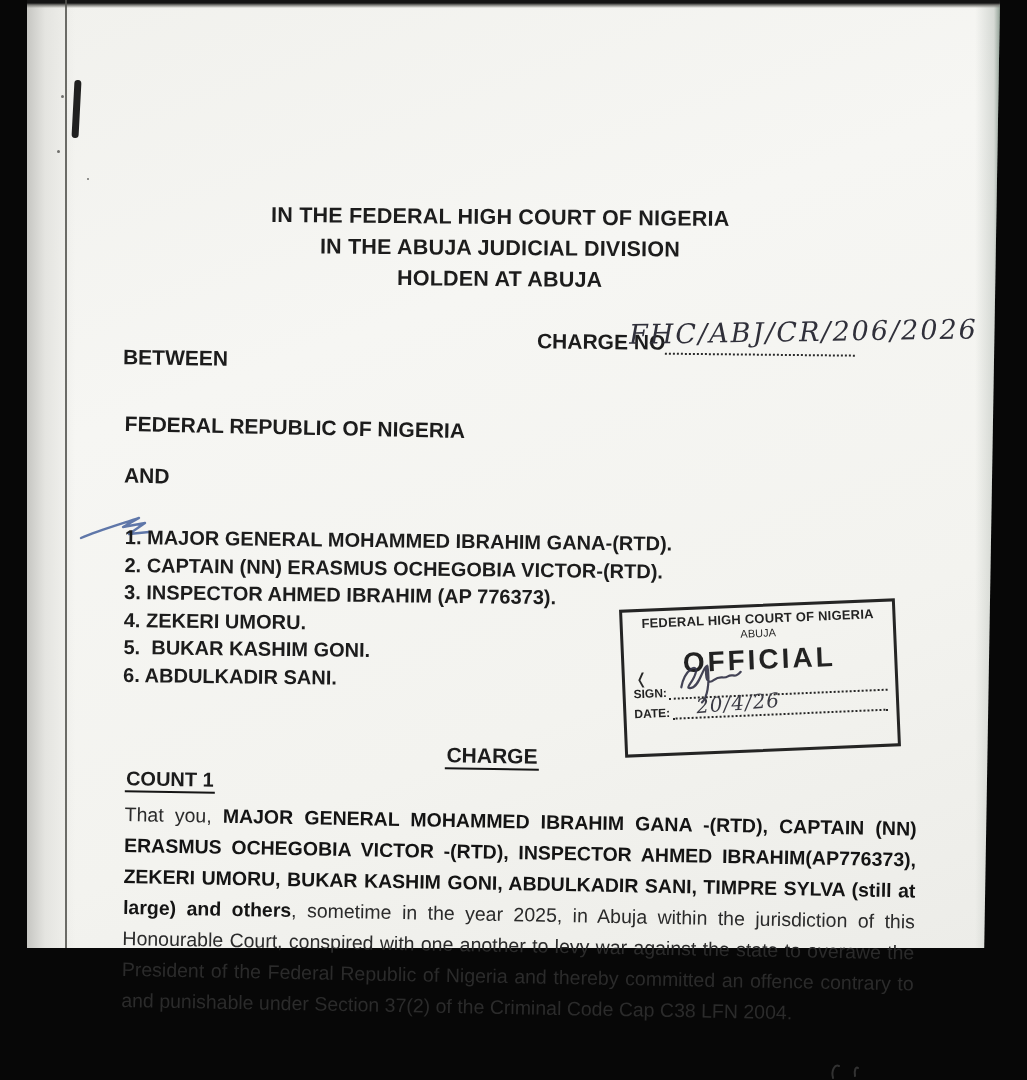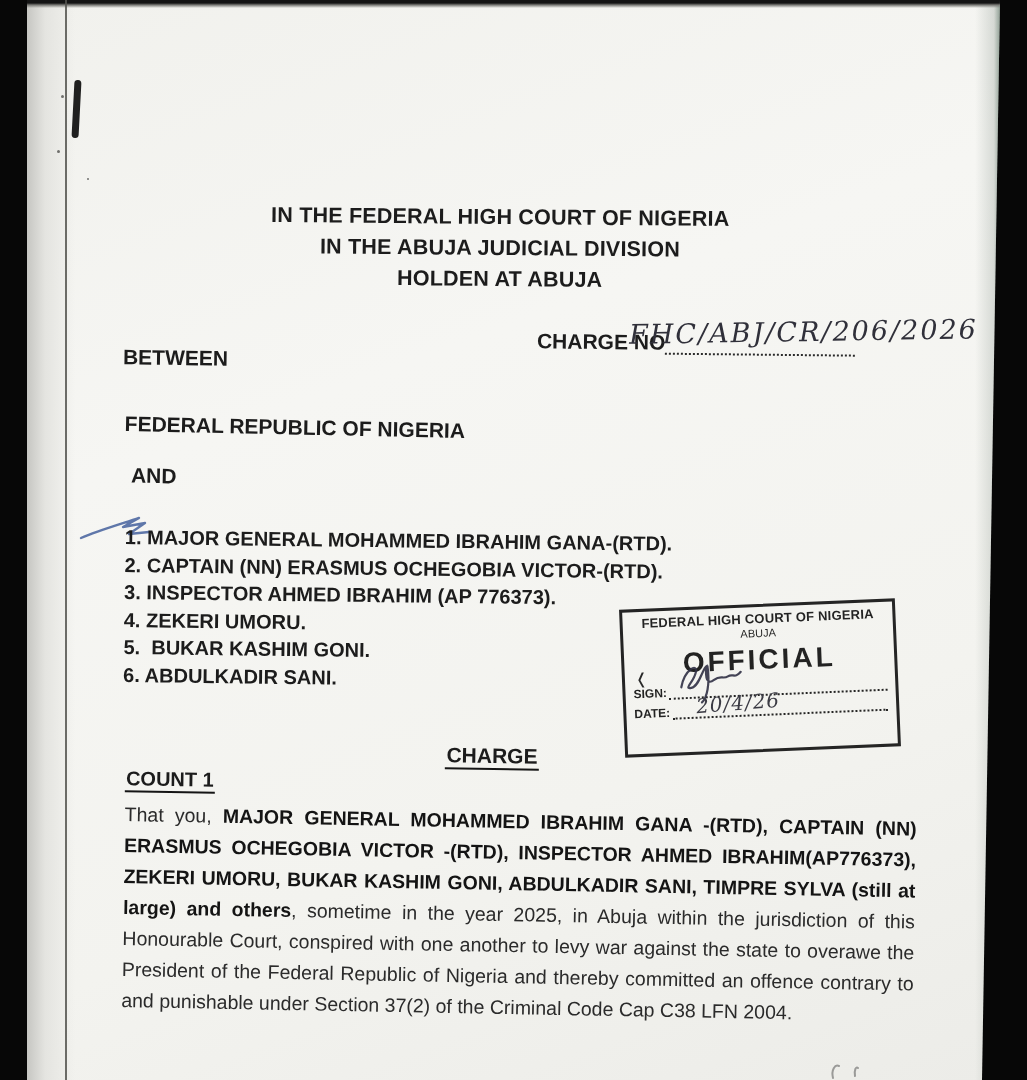--- a/index.html
+++ b/index.html
@@ -3,21 +3,21 @@
 <meta charset="utf-8">
 <style>
   html,body{margin:0;padding:0;}
   body{
     width:1027px;height:1080px;position:relative;overflow:hidden;
     background:#070707;
     font-family:"Liberation Sans", sans-serif;
     --ink:#1c1c1c;
   }
   .paper{
-    position:absolute;left:27px;top:0;width:974px;height:1080px;
+    position:absolute;left:27px;top:0;width:974px;height:948px;
     background:linear-gradient(160deg,#f1f1ed 0%,#f6f6f3 35%,#f3f3ef 70%,#ecece8 100%);
     clip-path:polygon(0 0,973px 0,955px 1080px,0 1080px);
   }
   .top-band{position:absolute;left:0;top:0;width:100%;height:8px;
     background:linear-gradient(#141414 0 3px,#7a7a76 5px,rgba(0,0,0,0) 100%);}
   .left-strip{position:absolute;left:0;top:0;width:50px;height:100%;
     background:linear-gradient(to right,#c6c6c2 0,#e4e4e0 18px,rgba(0,0,0,0) 48px);}
   .right-strip{position:absolute;right:0;top:0;width:26px;height:100%;
     background:linear-gradient(to left,rgba(25,60,40,.5) 0,rgba(70,90,78,.18) 7px,rgba(0,0,0,0) 100%);}
   .fold-line{position:absolute;left:38px;top:0;width:2px;height:100%;background:#53534f;opacity:.85;}
@@ -29,21 +29,21 @@
   .hdr{left:120px;top:202px;width:706px;text-align:center;font-size:21.5px;font-weight:bold;
     line-height:31px;transform:rotate(0.5deg);letter-spacing:.2px;}
   .charge-row{left:510px;top:331px;font-size:21px;font-weight:bold;display:flex;align-items:flex-end;
     transform:rotate(0.6deg);}
   .dotted-fill{display:inline-block;width:190px;border-bottom:2.5px dotted #2a2a2a;height:20px;}
   .handwrite{font-family:"DejaVu Serif", serif;font-style:italic;color:#30303a;font-weight:400;}
   .charge-hand{position:absolute;left:92px;top:-16px;font-size:27px;letter-spacing:2px;
     transform:rotate(-1.5deg);white-space:nowrap;}
   .between{left:96px;top:346px;font-size:21px;font-weight:bold;transform:rotate(0.8deg);}
   .complainant{left:98px;top:412px;font-size:21px;font-weight:bold;transform:rotate(1.2deg);transform-origin:left top;}
-  .and{left:97px;top:464px;font-size:21px;font-weight:bold;transform:rotate(1deg);margin-left:7px;}
+  .and{left:97px;top:464px;font-size:21px;font-weight:bold;transform:rotate(1deg);}
   .defs{left:98px;top:524px;font-size:20px;font-weight:bold;line-height:27.6px;
     transform:rotate(0.7deg);transform-origin:left top;}
   .def-line{white-space:pre-wrap;}
   .flourish{left:50px;top:508px;}
 
   .stamp{left:595px;top:604px;width:276px;height:148px;border:3px solid #181818;
     transform:rotate(-2.4deg);transform-origin:center;color:#161616;padding:4px 8px 2px 8px;
     box-sizing:border-box;opacity:.94;}
   .stamp-court{font-size:13px;font-weight:bold;text-align:center;letter-spacing:.2px;}
   .stamp-div{font-size:11px;text-align:center;margin-top:1px;}

